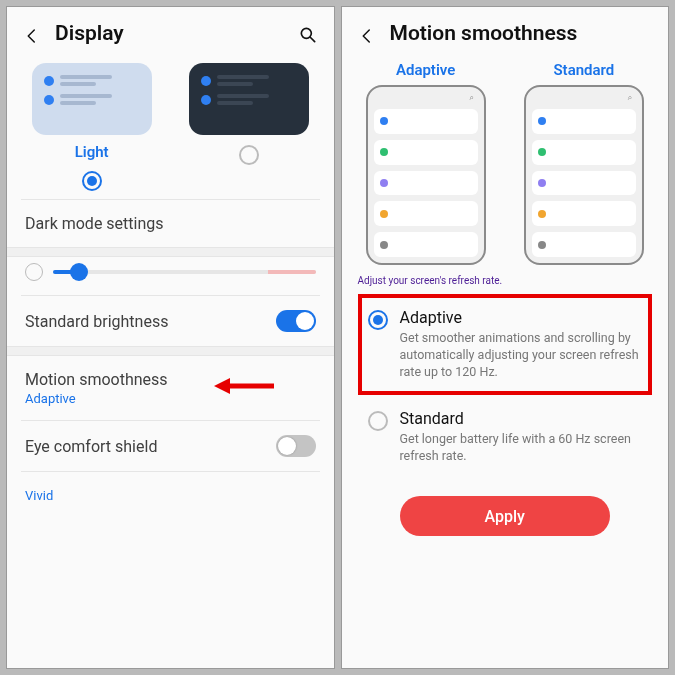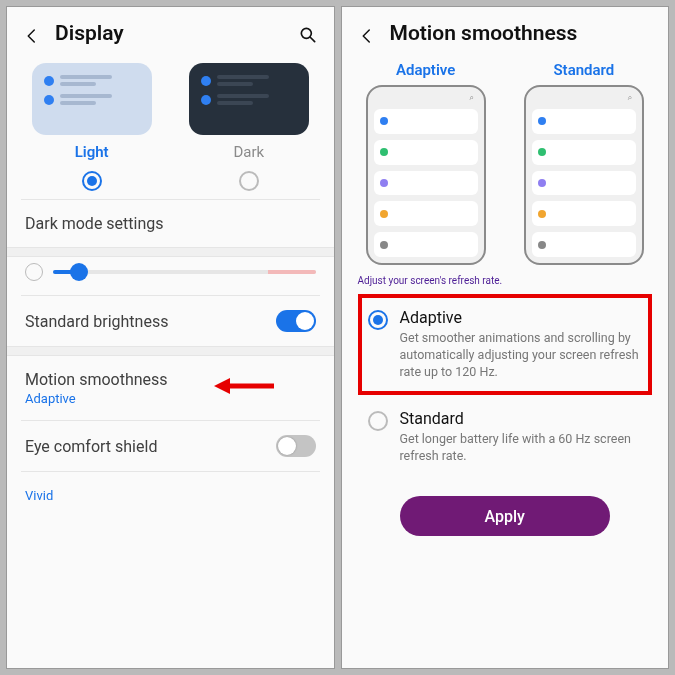--- a/index.html
+++ b/index.html
@@ -142,21 +142,21 @@
     margin: 0 16px; padding: 14px 10px;
     display:flex; align-items:flex-start; gap:12px;
   }
   .opt.framed { border:4px solid #e60000; padding:10px 6px; }
   .opt .radio { margin:2px 0 0 0; flex-shrink:0; }
   .opt .t { font-size:16px; color:#111; }
   .opt .d2 { font-size:12.5px; color:#777; margin-top:3px; line-height:1.35; }
 
   .apply {
     margin: 18px auto 0; width:210px; height:40px;
-    background:#701a75; color:#fff; font-size:16px; font-weight:500;
+    background:#ef4444; color:#fff; font-size:16px; font-weight:500;
     border-radius:20px; display:flex; align-items:center; justify-content:center;
   }
 </style>
 </head>
 <body>
 
 <div class="screen">
   <div class="header">
     <span class="back">
       <svg viewBox="0 0 24 24" width="18" height="18">
@@ -206,21 +206,20 @@
             </span>
           </div>
         <div class="bubble">
             <span class="dot"></span>
             <span class="lines">
               <span></span>
               <span></span>
             </span>
           </div>
       </div>
-      <div class="theme-label unsel">Dark</div>
       <div class="radio"></div>
     </div>
   </div>
 
   <div class="thin-sep"></div>
   <div class="row">
     <div class="txt">
         <div class="label">Dark mode settings</div>
       </div>
   </div>

